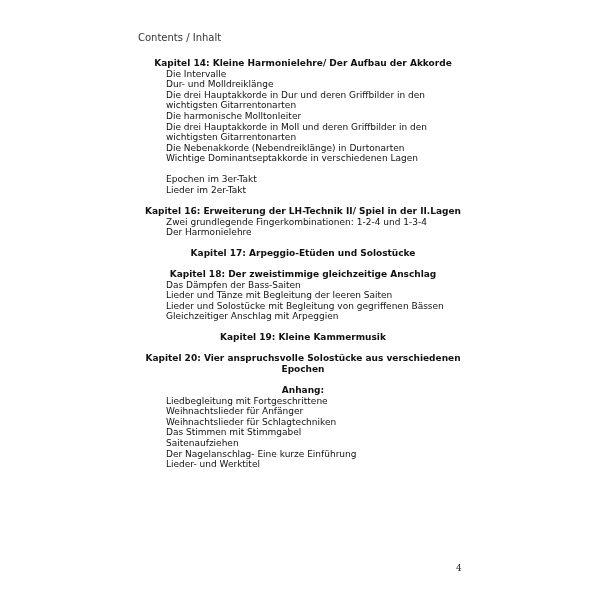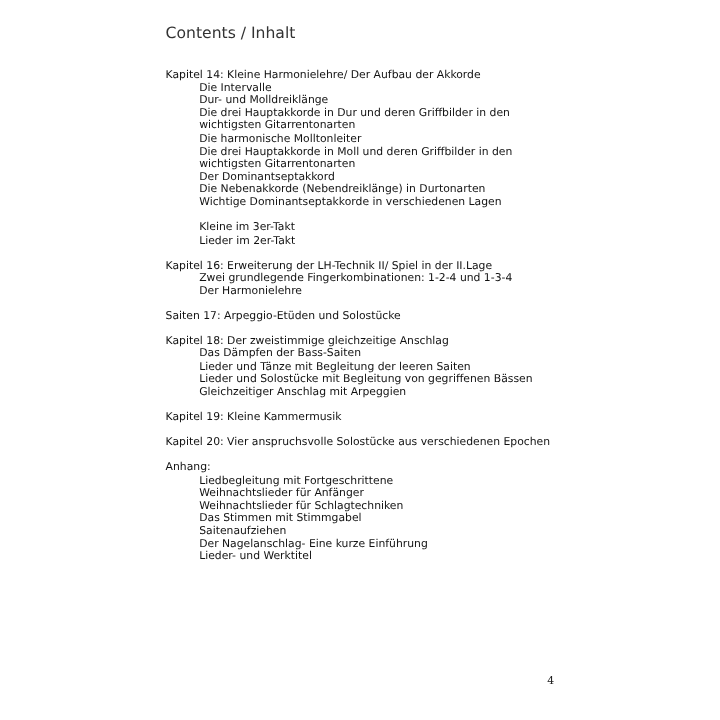--- a/index.html
+++ b/index.html
@@ -11,39 +11,40 @@
       width: 600px;
       height: 600px;
       position: relative;
       overflow: hidden;
       font-family: "DejaVu Sans", "Liberation Sans", sans-serif;
       color: #111111;
     }
     .page-header {
       position: absolute;
       left: 138px;
-      top: 21px;
-      font-size: 13px;
+      top: 32px;
+      font-size: 10px;
       color: #333333;
       letter-spacing: 0;
     }
     .toc {
       position: absolute;
       left: 138px;
       top: 58px;
       width: 330px;
       font-size: 9px;
       line-height: 10.6px;
     }
     .chapter {
       margin-bottom: 10.4px;
     }
     .chapter-title {
-      font-weight: normal;
+      font-weight: bold;
       display: block;
+      text-align: center;
     }
     .entry {
       display: block;
       white-space: normal;
       padding-left: 28px;
     }
     .page-number {
       position: absolute;
       left: 456px;
       top: 563px;
@@ -59,38 +60,37 @@
 
 <div class="toc">
 
   <div class="chapter">
     <span class="chapter-title">Kapitel 14: Kleine Harmonielehre/ Der Aufbau der Akkorde</span>
     <span class="entry">Die Intervalle</span>
     <span class="entry">Dur- und Molldreiklänge</span>
     <span class="entry">Die drei Hauptakkorde in Dur und deren Griffbilder in den wichtigsten Gitarrentonarten</span>
     <span class="entry">Die harmonische Molltonleiter</span>
     <span class="entry">Die drei Hauptakkorde in Moll und deren Griffbilder in den wichtigsten Gitarrentonarten</span>
-    <span class="entry">Der Dominantseptakkord</span>
     <span class="entry">Die Nebenakkorde (Nebendreiklänge) in Durtonarten</span>
     <span class="entry">Wichtige Dominantseptakkorde in verschiedenen Lagen</span>
   </div>
 
   <div class="chapter">
-    <span class="entry">Kleine im 3er-Takt</span>
+    <span class="entry">Epochen im 3er-Takt</span>
     <span class="entry">Lieder im 2er-Takt</span>
   </div>
 
   <div class="chapter">
-    <span class="chapter-title">Kapitel 16: Erweiterung der LH-Technik II/ Spiel in der II.Lage</span>
+    <span class="chapter-title">Kapitel 16: Erweiterung der LH-Technik II/ Spiel in der II.Lagen</span>
     <span class="entry">Zwei grundlegende Fingerkombinationen: 1-2-4 und 1-3-4</span>
     <span class="entry">Der Harmonielehre</span>
   </div>
 
   <div class="chapter">
-    <span class="chapter-title">Saiten 17: Arpeggio-Etüden und Solostücke</span>
+    <span class="chapter-title">Kapitel 17: Arpeggio-Etüden und Solostücke</span>
   </div>
 
   <div class="chapter">
     <span class="chapter-title">Kapitel 18: Der zweistimmige gleichzeitige Anschlag</span>
     <span class="entry">Das Dämpfen der Bass-Saiten</span>
     <span class="entry">Lieder und Tänze mit Begleitung der leeren Saiten</span>
     <span class="entry">Lieder und Solostücke mit Begleitung von gegriffenen Bässen</span>
     <span class="entry">Gleichzeitiger Anschlag mit Arpeggien</span>
   </div>
 

